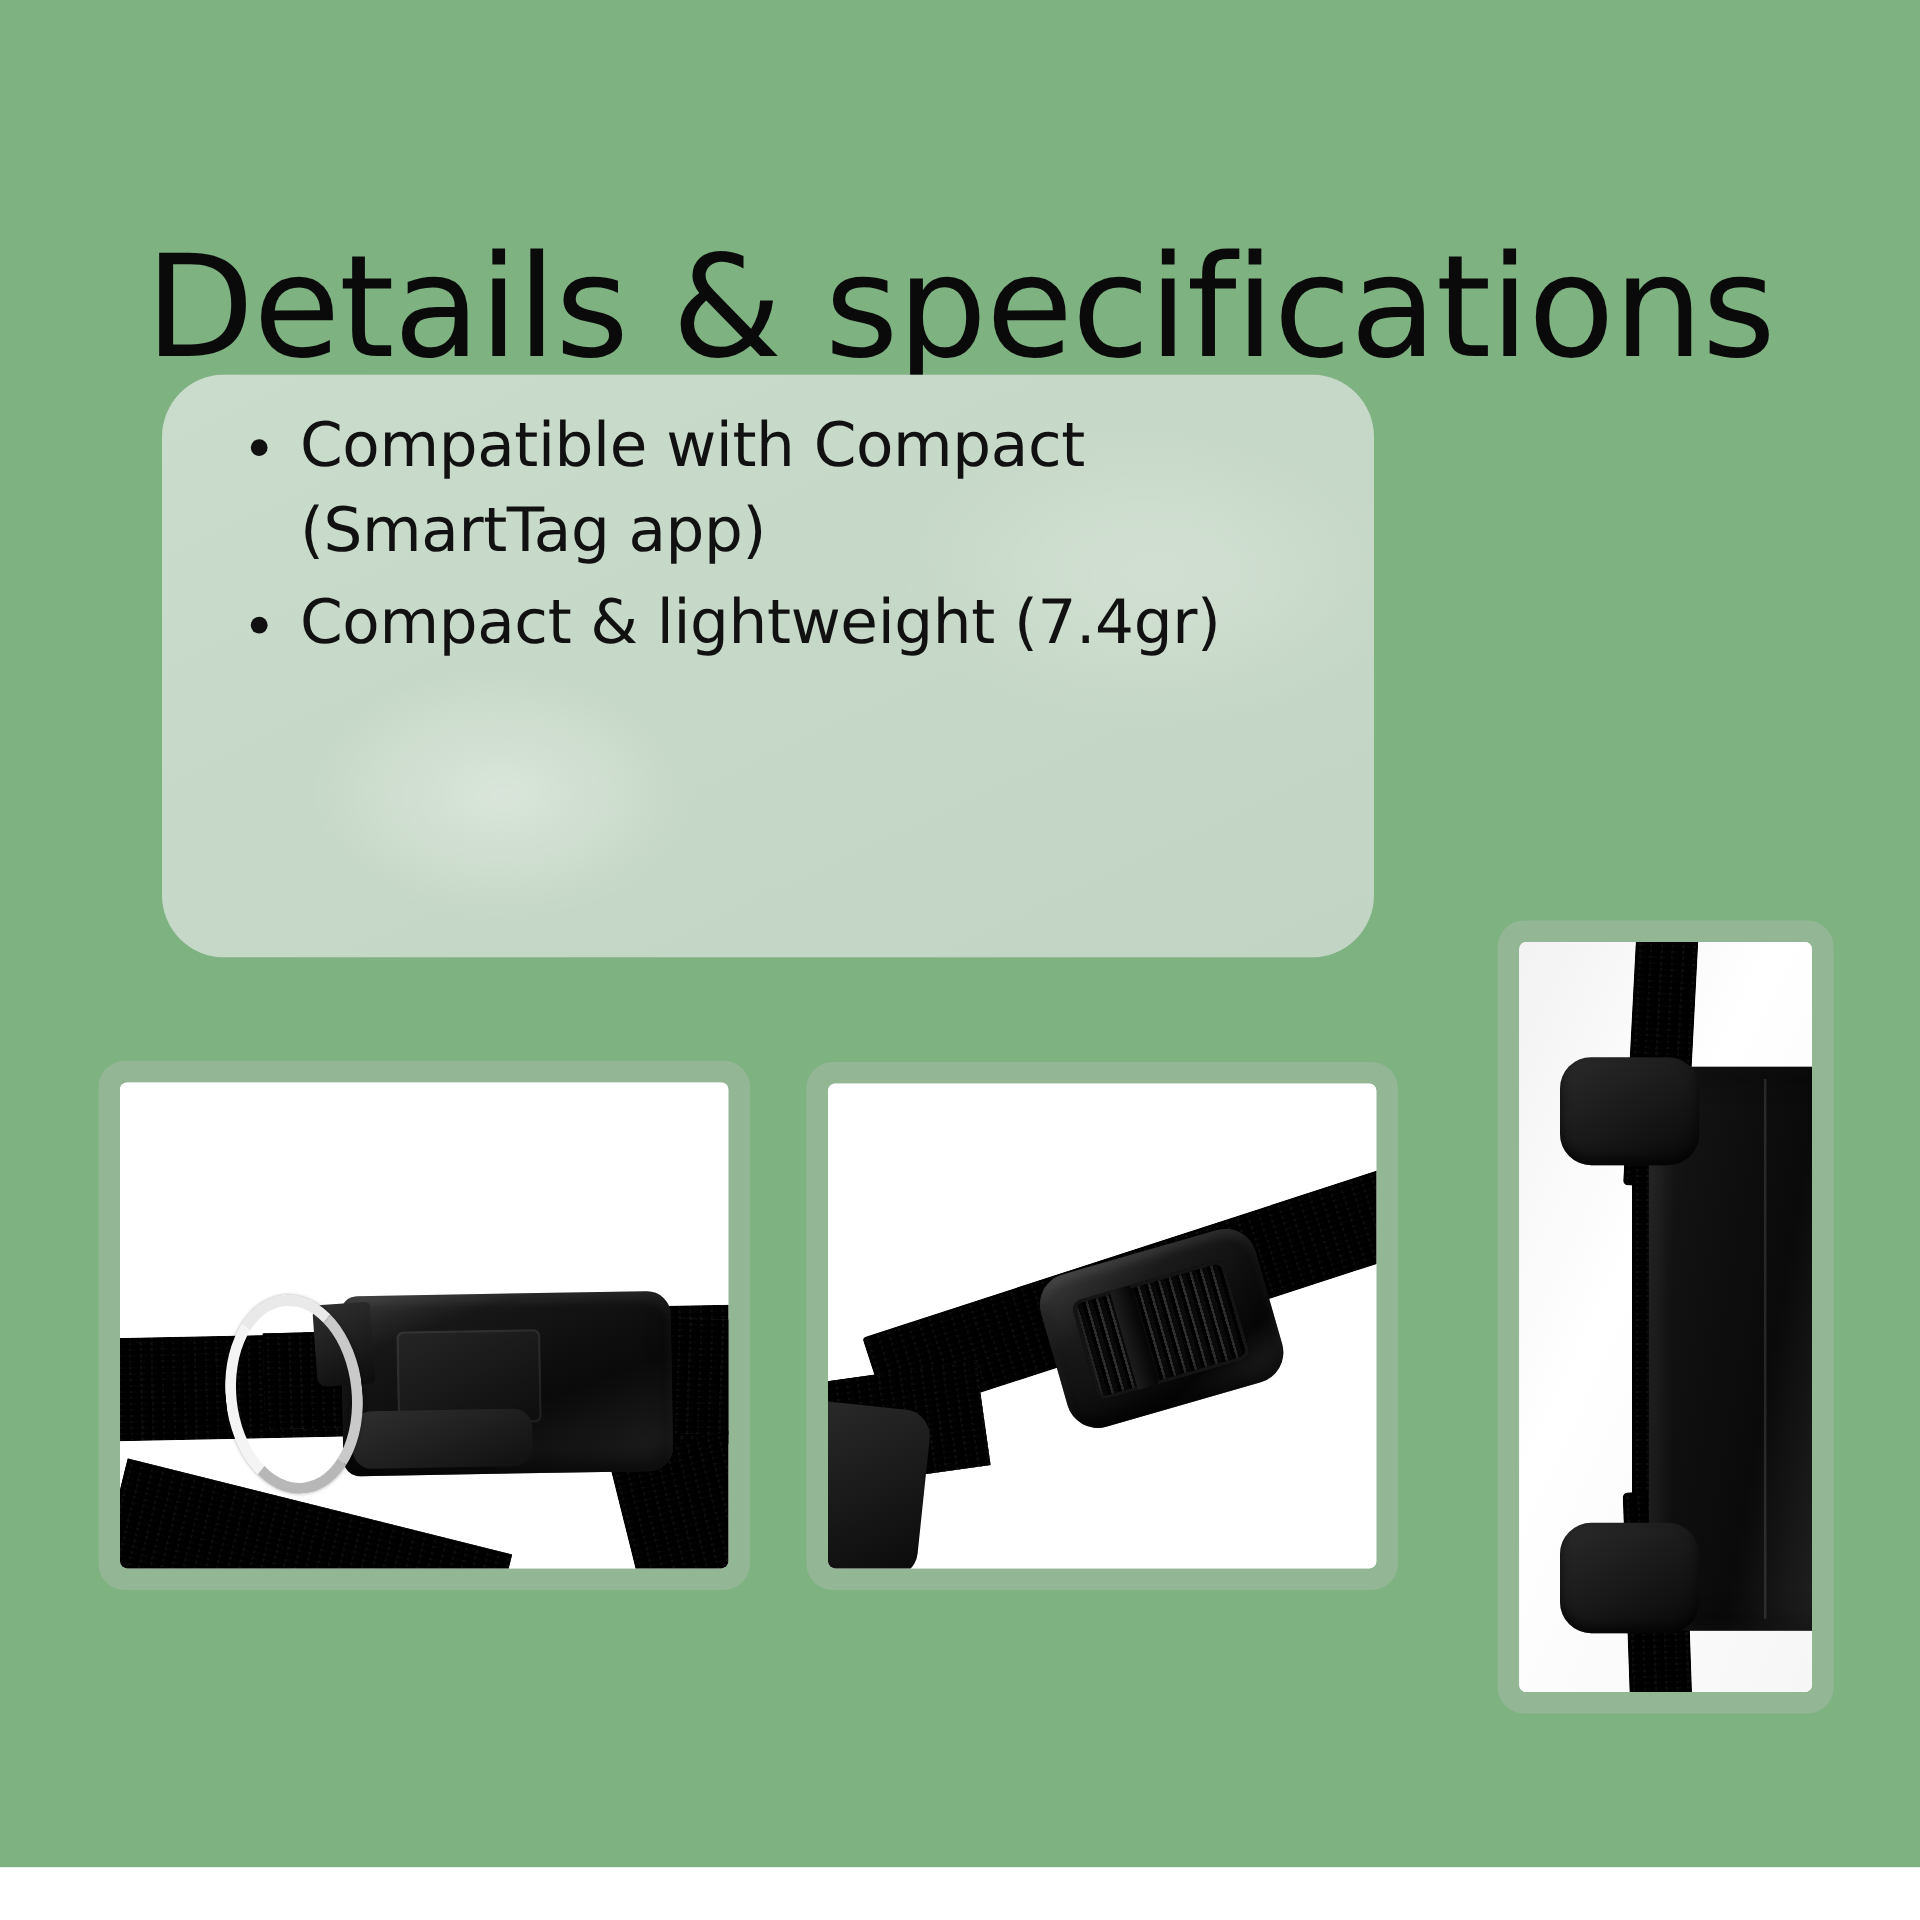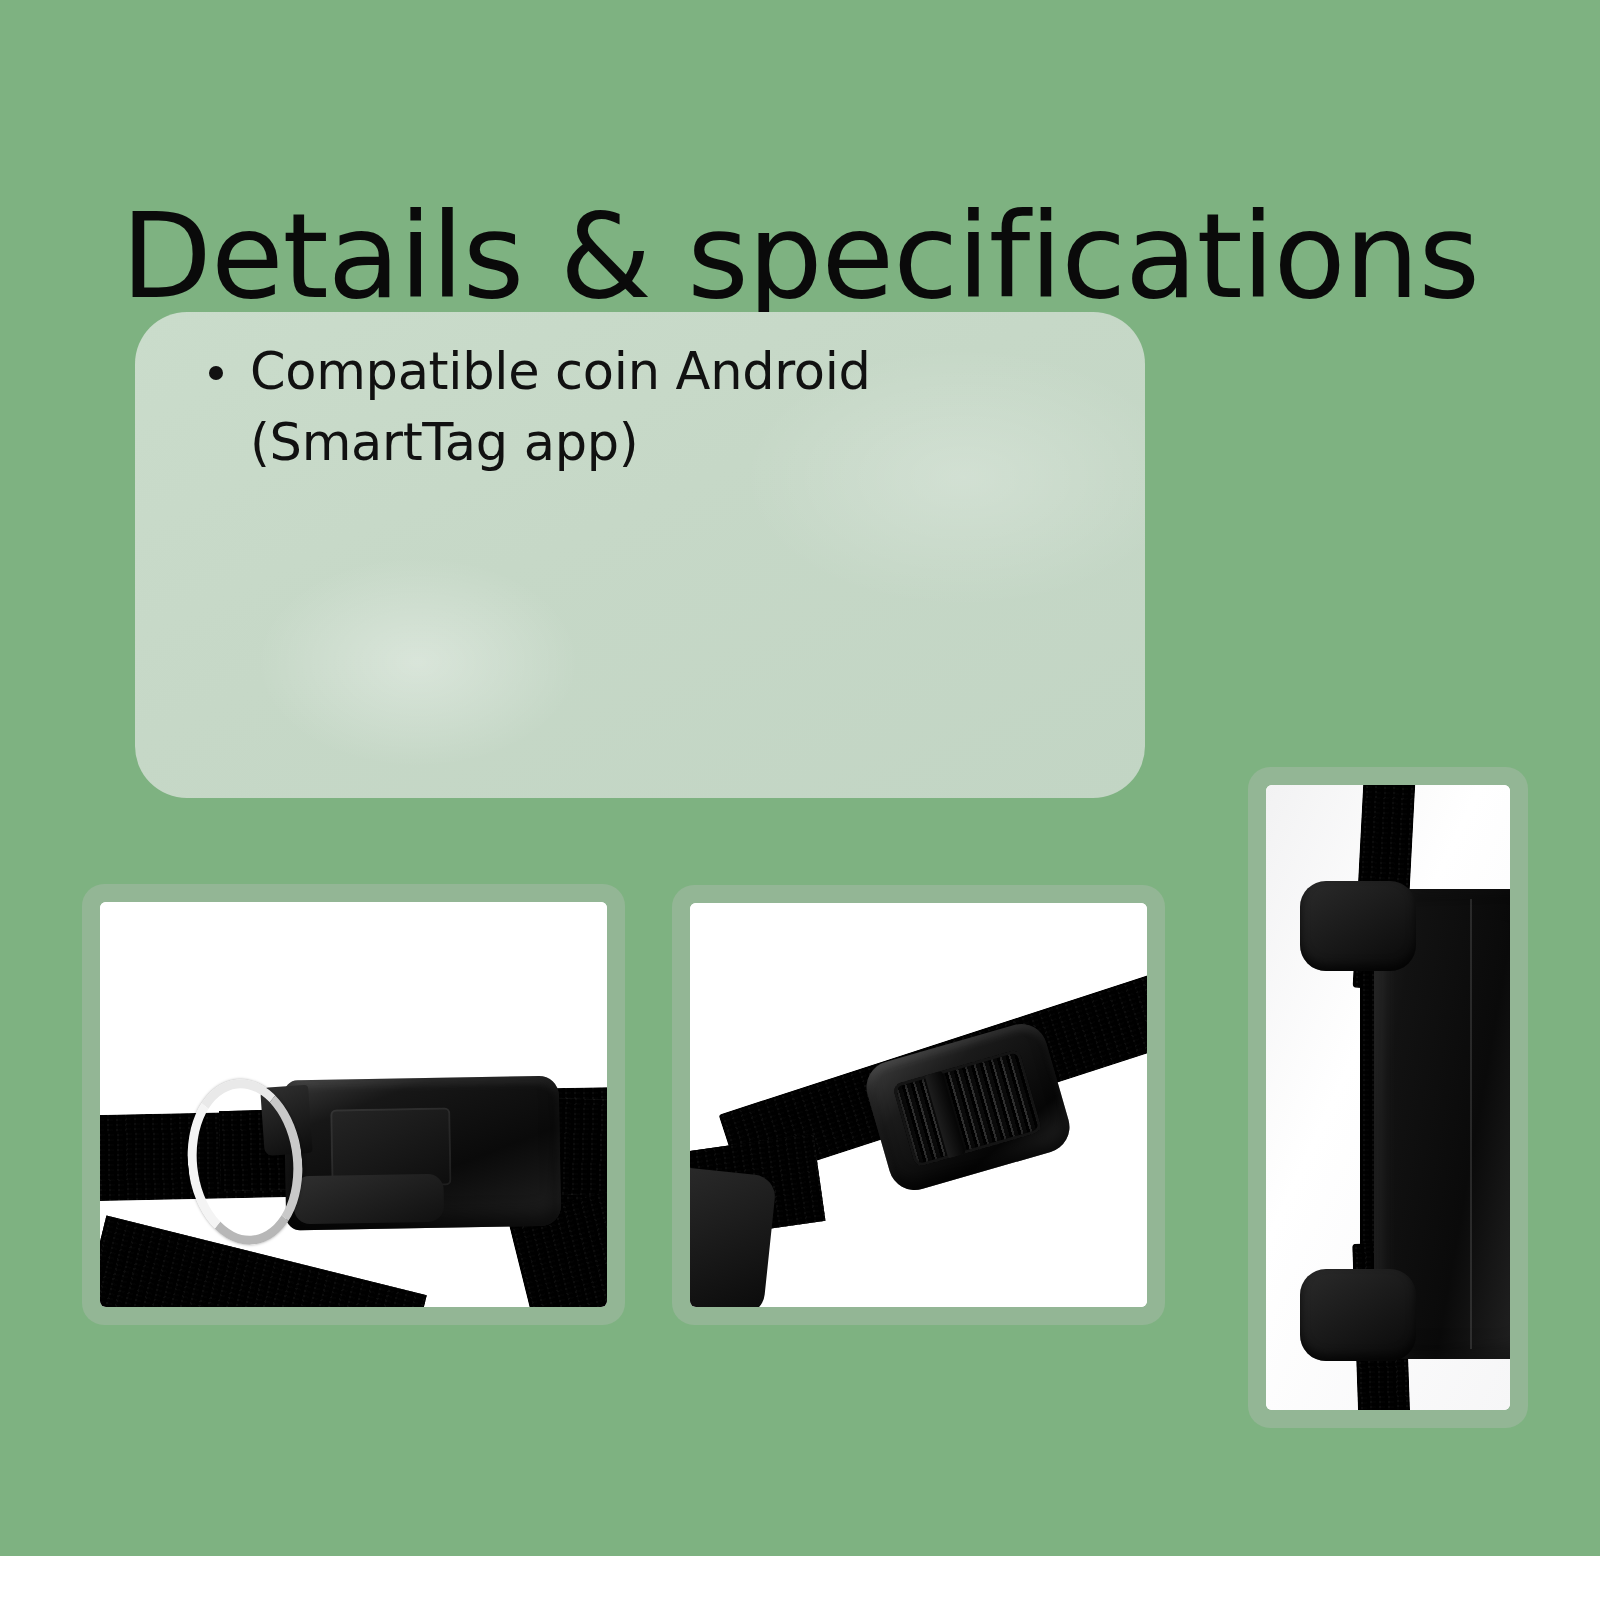--- a/index.html
+++ b/index.html
@@ -296,24 +296,28 @@
 
 <div id="poster">
 
   <h1 id="page-title">Details &amp; specifications</h1>
 
   <div id="spec-card">
     <ul id="spec-list">
 
       <li class="spec-item">
         <span class="bullet"></span>
-        <span class="spec-text">Compatible coin Android (SmartTag app)</span>
+        <span class="spec-text">Compatible with Compact (SmartTag app)</span>
       </li>
 
 
+      <li class="spec-item">
+        <span class="bullet"></span>
+        <span class="spec-text">Compact &amp; lightweight (7.4gr)</span>
+      </li>
 
 
     </ul>
   </div>
 
   <div class="photo-frame" id="photo-buckle-frame">
     <div class="photo-inner">
       <div class="p1-bg-wash"></div>
       <div class="strap" id="p1-strap-left"></div>
       <div class="strap" id="p1-strap-mid"></div>

